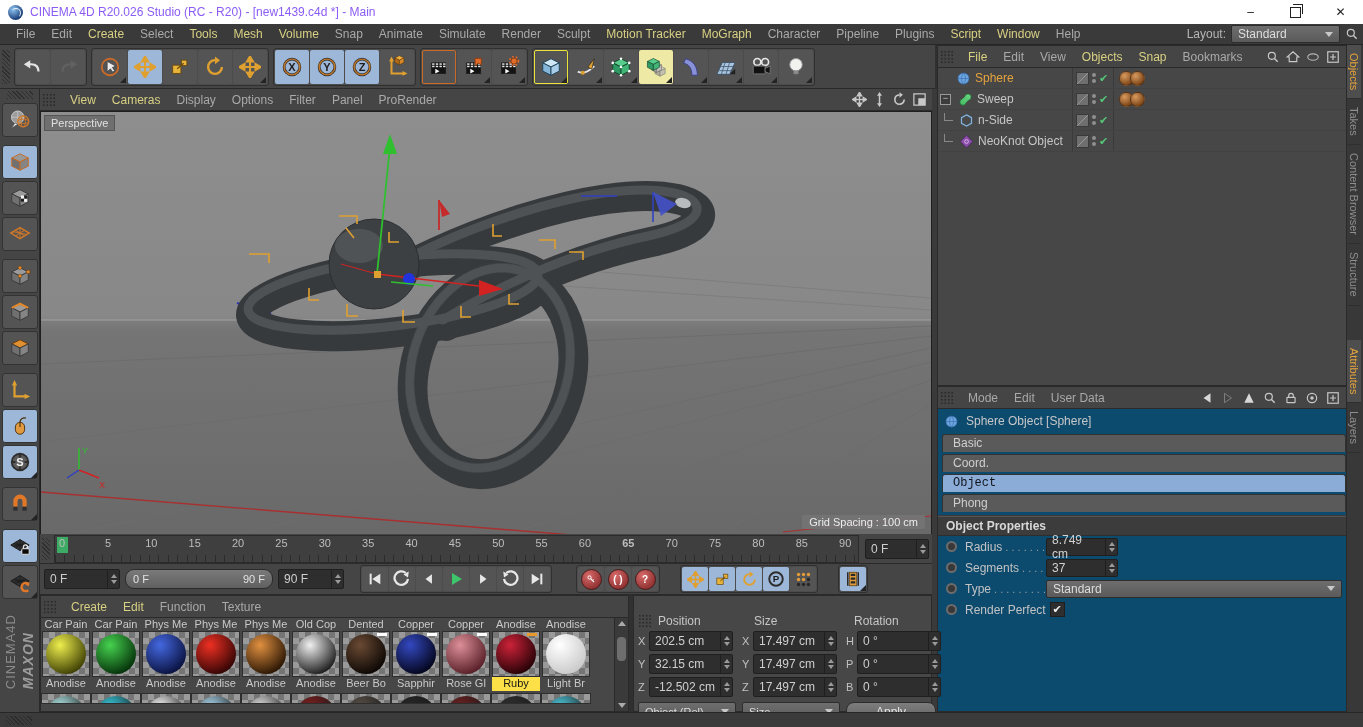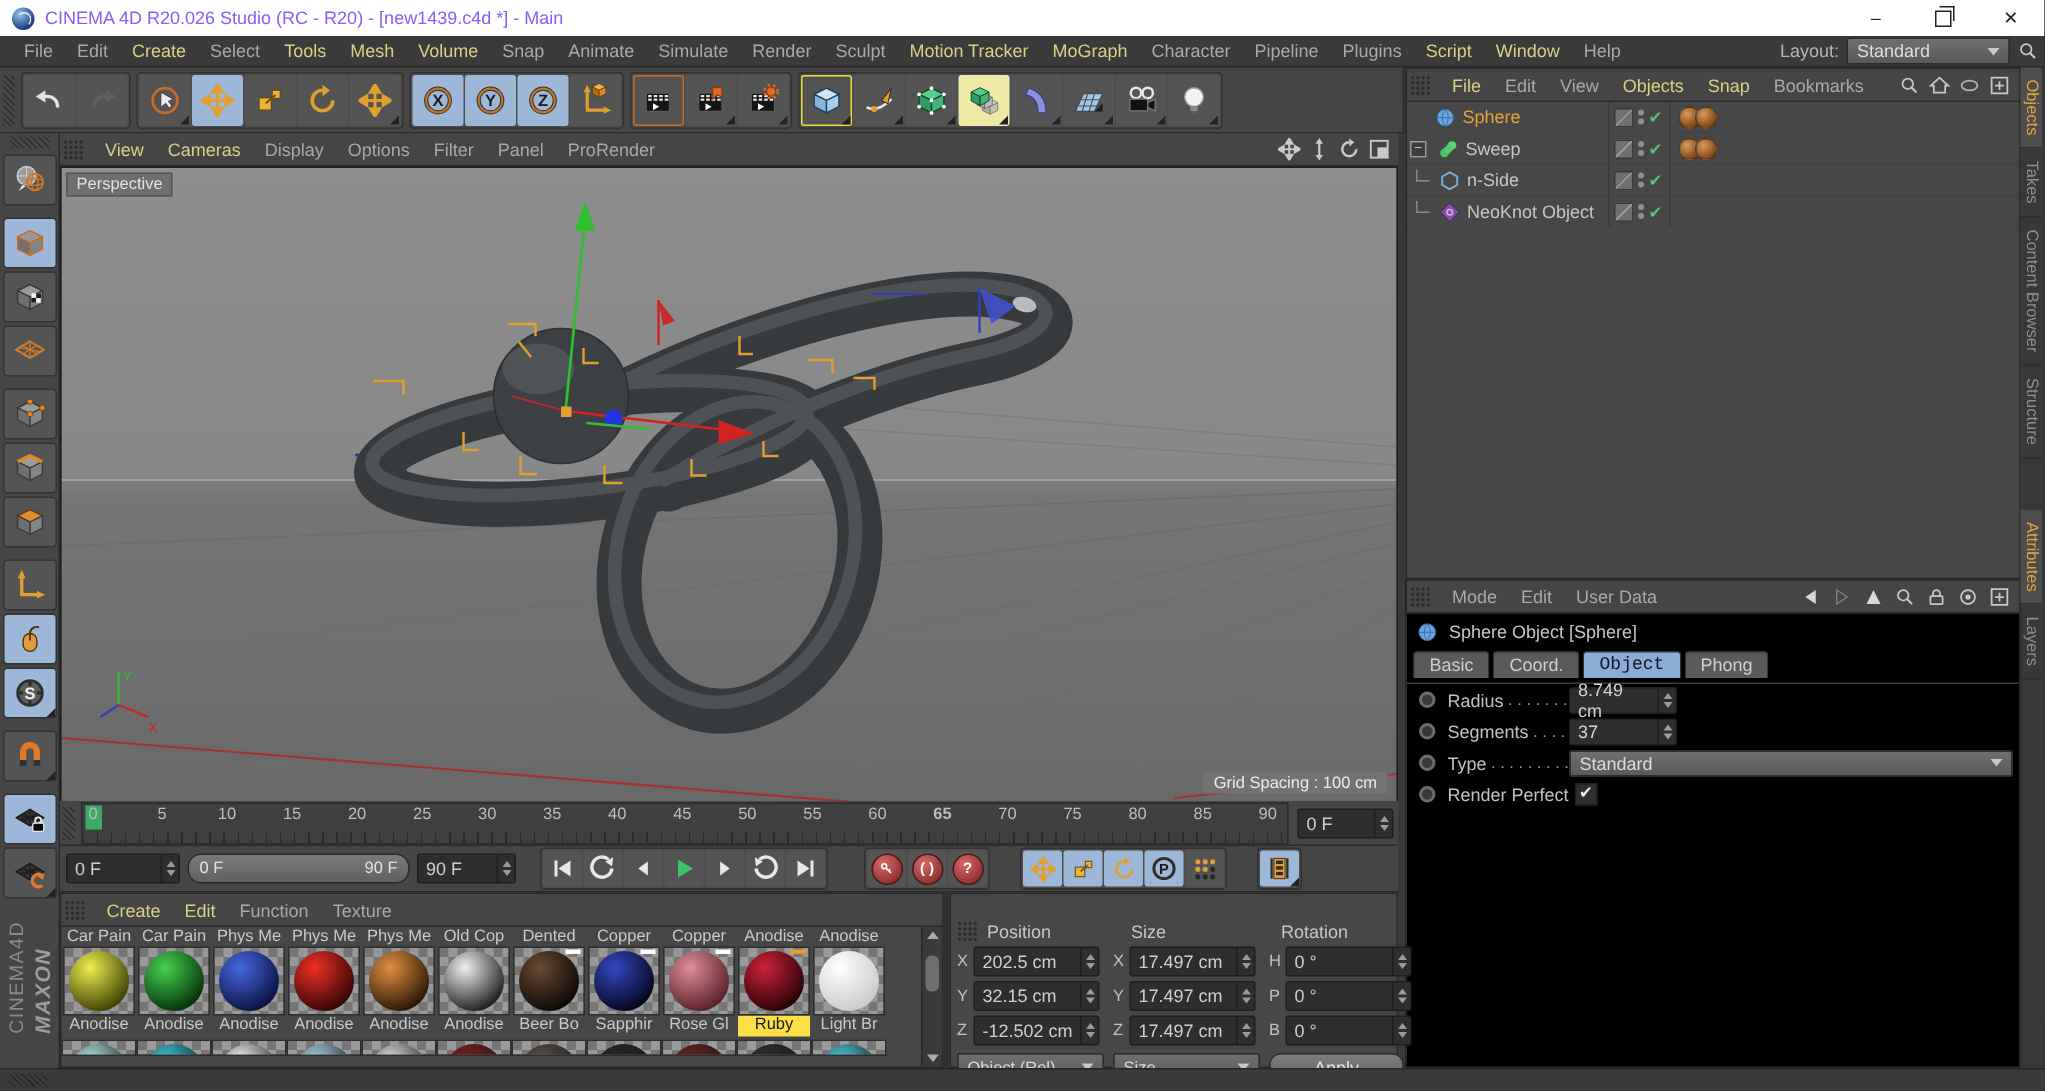--- a/index.html
+++ b/index.html
@@ -84,24 +84,24 @@
   .layer-sq{width:11px;height:11px;background:#6f6f6f;background-image:linear-gradient(135deg,transparent 46%,#9a9a9a 46%,#9a9a9a 54%,transparent 54%);border:1px solid #3a3a3a;}
   .vis-dots{display:flex;flex-direction:column;gap:2px;}
   .vis-dot{width:4px;height:4px;border-radius:50%;background:#8f8f8f;}
   .om-check{color:#55c577;font-size:11px;}
   .mat-tag{width:13px;height:13px;border-radius:50%;background:radial-gradient(circle at 35% 30%,#d89a5e,#7c4518 75%);margin-right:-4px;border:1px solid rgba(0,0,0,.3);}
   #righttabs{left:1347px;top:45px;width:16px;height:667px;background:#383838;}
   .side-tab{writing-mode:vertical-rl;font-size:11px;color:#8f8f8f;padding:8px 1px;text-align:center;border-bottom:1px solid #2e2e2e;}
   .side-tab.active{background:#4e4e4e;color:#e5a33d;}
   #side-tabs-bottom{margin-top:34px;}
   
-  #am-panel{left:937px;top:386px;width:410px;height:326px;background:#000000;border:1px solid #2a2a2a;box-sizing:border-box;}
+  #am-panel{left:937px;top:386px;width:410px;height:326px;background:#0c4a6e;border:1px solid #2a2a2a;box-sizing:border-box;}
   #am-headicons{margin-left:auto;display:flex;gap:7px;padding-right:6px;align-items:center;}
   #am-title-row{display:flex;align-items:center;gap:7px;height:24px;padding-left:6px;}
-  #am-tabs{display:flex;gap:2px;padding:1px 0 3px 4px;border-bottom:1px solid #3a3a3a;}
+  #am-tabs{display:flex;gap:2px;padding:1px 0 3px 4px;border-bottom:1px solid #3a3a3a;flex-direction:column;}
   .am-tab{background:#5a5a5a;border:1px solid #333;border-bottom:none;border-radius:3px 3px 0 0;
     padding:1px 10px 2px;color:#cfcfcf;font-size:12px;}
   .am-tab.active{background:#8cacd8;color:#10141c;font-family:Liberation Mono, monospace;}
   #am-section{background:#3c3c3c;border-top:1px solid #555;border-bottom:1px solid #2e2e2e;
     font-weight:bold;color:#d8d8d8;padding:2px 8px;font-size:12px;}
   .am-row{height:21px;display:flex;align-items:center;padding-left:8px;}
   .am-bullet{width:11px;height:11px;border-radius:50%;border:2px solid #6c6c6c;background:#383838;box-sizing:border-box;margin-right:8px;flex:0 0 auto;}
   .am-label{color:#c2c2c2;font-size:12px;white-space:nowrap;}
   .am-dots{color:#9a9a9a;font-size:11px;margin-left:3px;white-space:nowrap;}
   .am-field{margin-left:auto;margin-right:28px;background:#2e2e2e;border:1px solid #1f1f1f;border-radius:2px;
@@ -984,20 +984,21 @@
         </svg>
       </span>
     <span>Sphere Object [Sphere]</span>
   </div>
   <div id="am-tabs">
       <div class="am-tab">Basic</div>
       <div class="am-tab">Coord.</div>
       <div class="am-tab active">Object</div>
       <div class="am-tab">Phong</div>
     </div>
+  <div id="am-section">Object Properties</div>
   <div id="am-rows">
       <div class="am-row" style="position: relative;">
         <span class="am-bullet"></span>
         <span class="am-label">Radius</span>
         <span class="am-dots">. . . . . . .</span>
         <div class="am-field" style="width: 70px; margin-left: 0px; position: absolute; left: 108px;">
           <span class="val" style="flex: 1 1 0%;">8.749 cm</span>
           <span class="stepper">
             <i class="up"></i>
             <i class="dn"></i>

